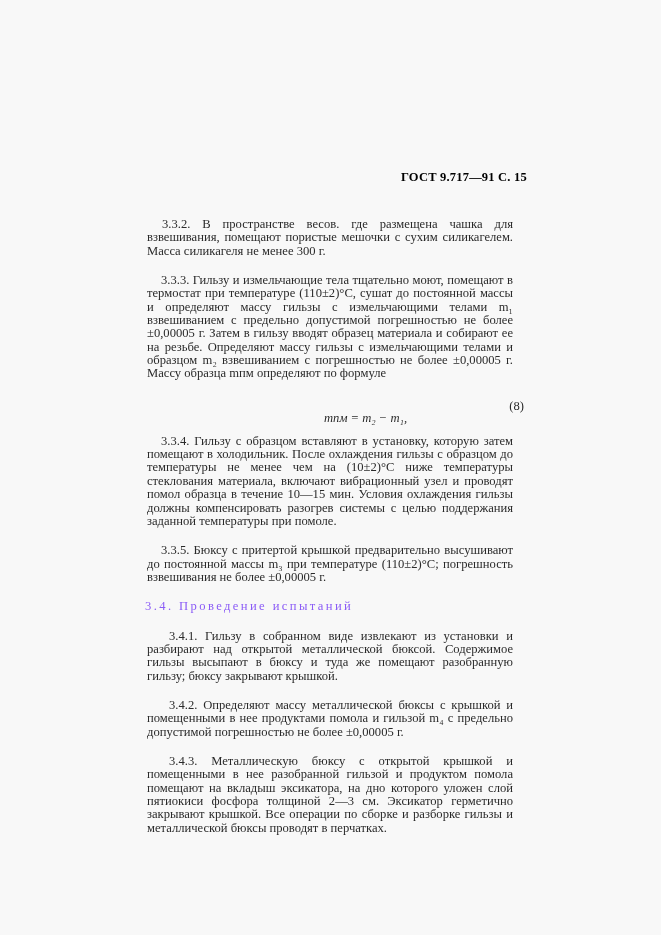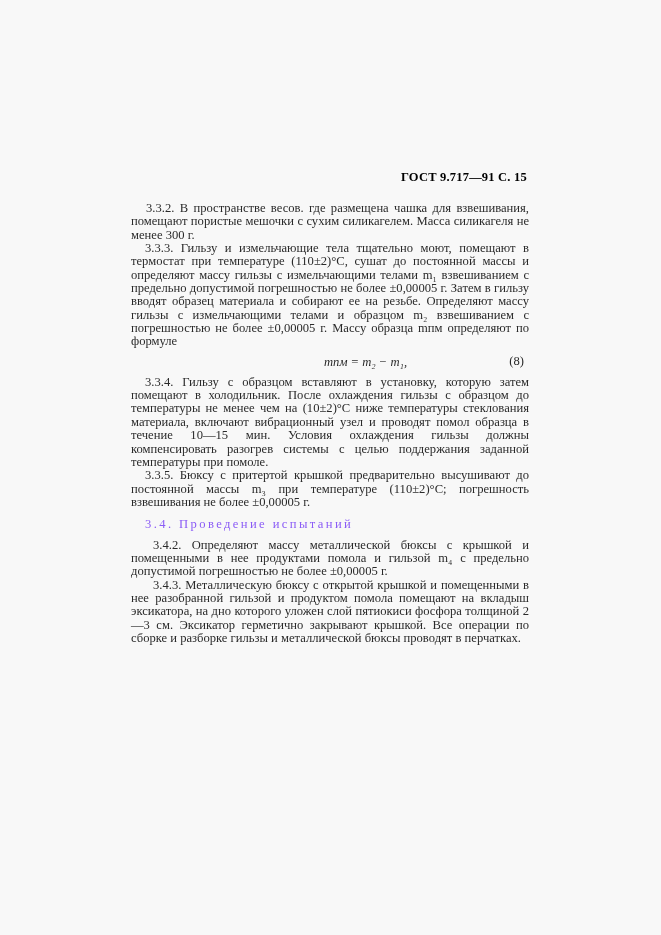--- a/index.html
+++ b/index.html
@@ -8,42 +8,43 @@
     font-family: "DejaVu Serif", "Liberation Serif", serif; color: #2a2a2a;
   }
   .header {
     position: absolute; left: 401px; top: 170px;
     font-family: "Liberation Serif", serif; font-weight: bold; font-size: 12.5px; letter-spacing: 0.2px; color: #000000;
   }
   .text {
     position: absolute; left: 131px; top: 202px; width: 398px;
     font-family: "Liberation Serif", serif; font-size: 12.6px; line-height: 13.35px; text-align: justify;
   }
-  .p { margin: 0; text-indent: 14px; }
+  .p { margin: 16px; text-indent: 14px; }
   .p.s1 { text-indent: 15px; }
   .indent2 { text-indent: 22px; }
   .formula {
     position: relative; height: 22px; margin: 3px 0 2px 0;
   }
-  .formula .expr { position: absolute; left: 193px; top: 4px; font-style: italic; font-family: Liberation Serif, serif; }
+  .formula .expr { position: absolute; left: 193px; top: 15px; font-style: italic; font-family: Liberation Serif, serif; }
   .formula .num { position: absolute; right: 5px; top: 3px; }
   .section-title {
     margin: 9px 0 7px 0; text-indent: 14px; letter-spacing: 2.4px; color: #8b5cf6;
   }
 </style>
 </head>
 <body>
 
 <div class="header">ГОСТ 9.717—91 С. 15</div>
 
 <div class="text">
   <p class="p s1">3.3.2. В пространстве весов. где размещена чашка для взвешивания, помещают пористые мешочки с сухим силикагелем. Масса силикагеля не менее 300 г.</p>
   <p class="p">3.3.3. Гильзу и измельчающие тела тщательно моют, помещают в термостат при температуре (110±2)°С, сушат до постоянной массы и определяют массу гильзы с измельчающими телами m₁ взвешиванием с предельно допустимой погрешностью не более ±0,00005 г. Затем в гильзу вводят образец материала и собирают ее на резьбе. Определяют массу гильзы с измельчающими телами и образцом m₂ взвешиванием с погрешностью не более ±0,00005 г. Массу образца mпм определяют по формуле</p>
   <div class="formula">
     <span class="expr">mпм = m₂ − m₁,</span>
     <span class="num">(8)</span>
   </div>
   <p class="p">3.3.4. Гильзу с образцом вставляют в установку, которую затем помещают в холодильник. После охлаждения гильзы с образцом до температуры не менее чем на (10±2)°С ниже температуры стеклования материала, включают вибрационный узел и проводят помол образца в течение 10—15 мин. Условия охлаждения гильзы должны компенсировать разогрев системы с целью поддержания заданной температуры при помоле.</p>
   <p class="p">3.3.5. Бюксу с притертой крышкой предварительно высушивают до постоянной массы m₃ при температуре (110±2)°С; погрешность взвешивания не более ±0,00005 г.</p>
   <p class="p section-title">3.4. Проведение испытаний</p>
+  <p class="p indent2">3.4.1. Гильзу в собранном виде извлекают из установки и разбирают над открытой металлической бюксой. Содержимое гильзы высыпают в бюксу и туда же помещают разобранную гильзу; бюксу закрывают крышкой.</p>
   <p class="p indent2">3.4.2. Определяют массу металлической бюксы с крышкой и помещенными в нее продуктами помола и гильзой m₄ с предельно допустимой погрешностью не более ±0,00005 г.</p>
   <p class="p indent2">3.4.3. Металлическую бюксу с открытой крышкой и помещенными в нее разобранной гильзой и продуктом помола помещают на вкладыш эксикатора, на дно которого уложен слой пятиокиси фосфора толщиной 2—3 см. Эксикатор герметично закрывают крышкой. Все операции по сборке и разборке гильзы и металлической бюксы проводят в перчатках.</p>
 </div>
 
 </body></html>

